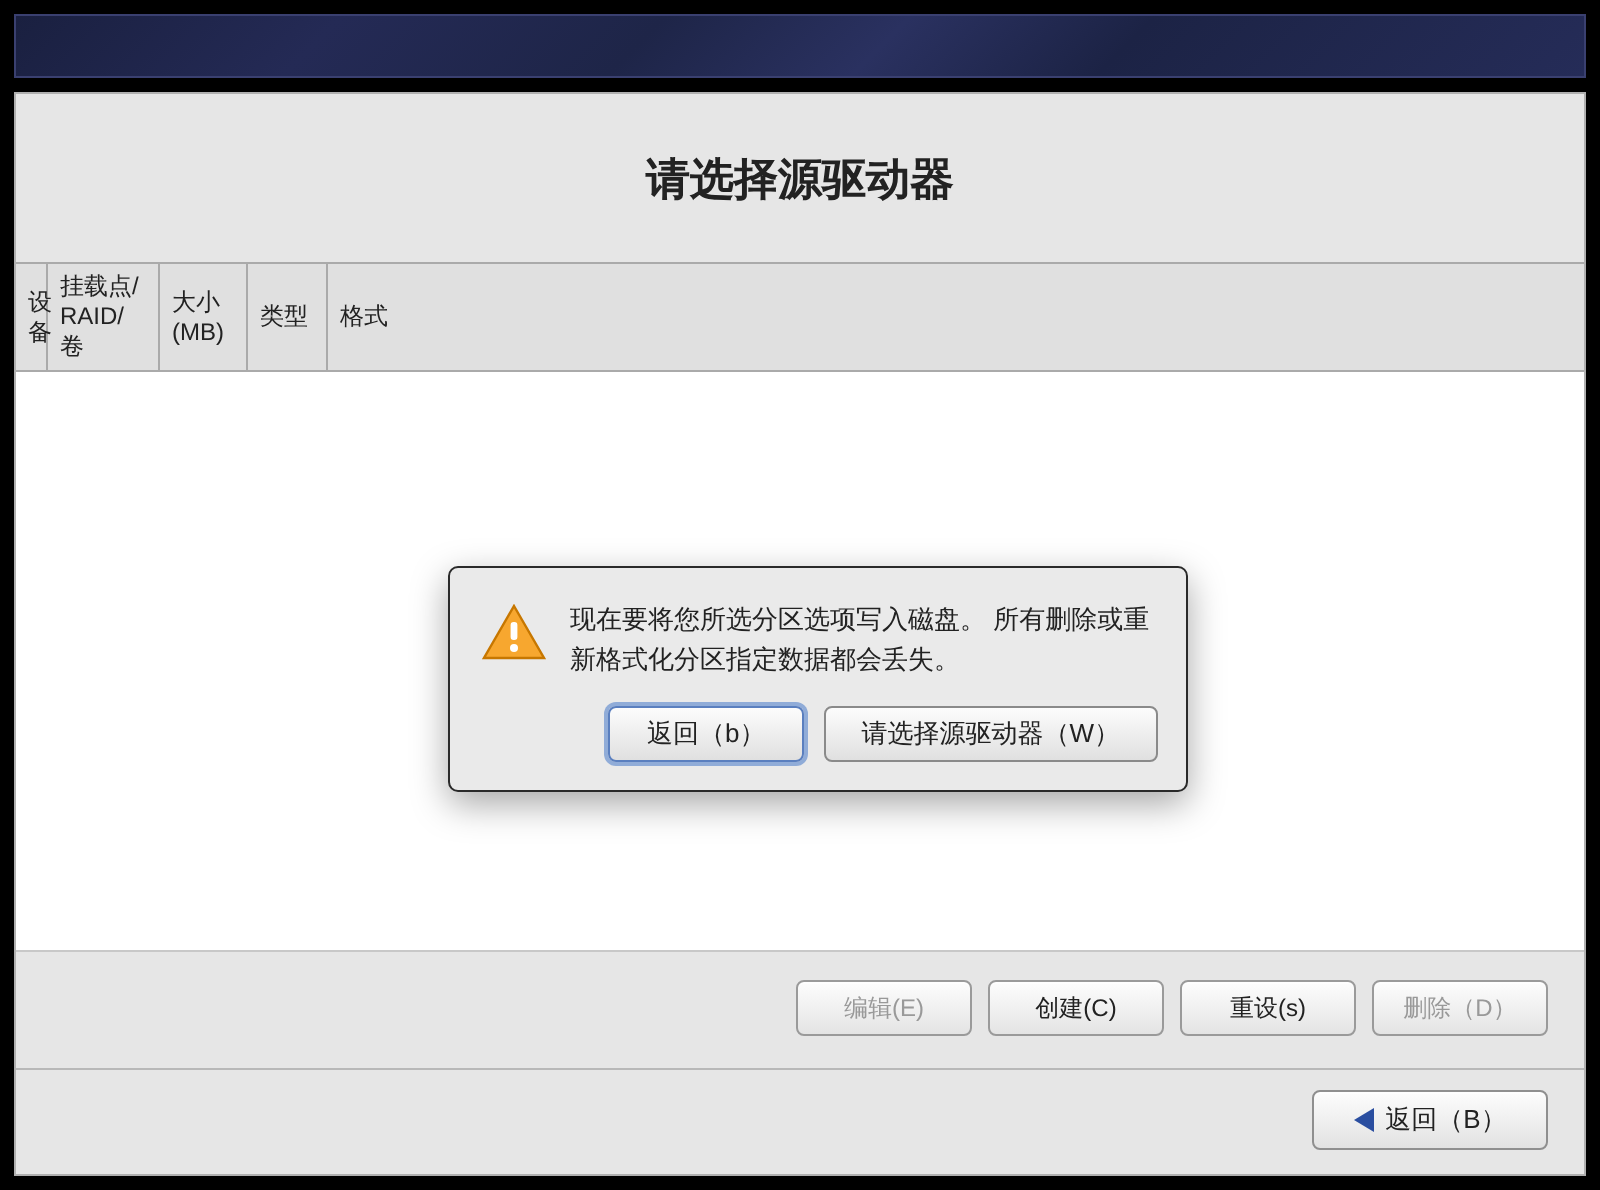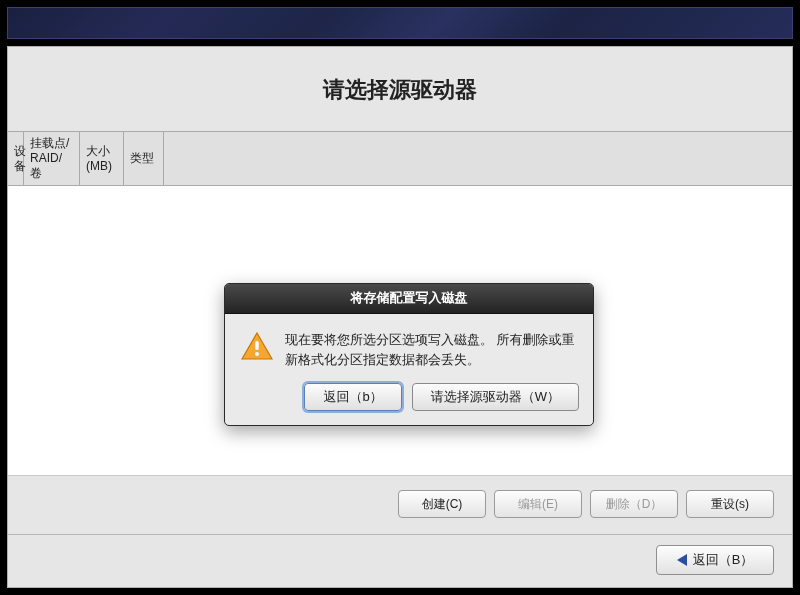--- a/index.html
+++ b/index.html
@@ -82,39 +82,39 @@
 
       <div class="page-title">请选择源驱动器</div>
 
       <div class="table-header-row">
         <div class="th dev">设备</div>
         <div class="th mount" style="white-space:pre-line;">挂载点/
 RAID/卷</div>
         <div class="th size" style="white-space:pre-line;">大小
 (MB)</div>
         <div class="th type">类型</div>
+        <div class="th fmt">格式</div>
       </div>
       <div class="table-body"></div>
 
       <div class="action-row">
+        <button class="btn disabled">编辑(E)</button>
         <button class="btn">创建(C)</button>
-        <button class="btn disabled">编辑(E)</button>
+        <button class="btn">重设(s)</button>
         <button class="btn disabled">删除（D）</button>
-        <button class="btn">重设(s)</button>
       </div>
 
       <div class="nav-row">
         <button class="nav-btn">
           <span class="arrow left"></span>
           <span>返回（B）</span>
         </button>
       </div>
 
       <div class="modal">
-        <div class="modal-title">将存储配置写入磁盘</div>
         <div class="modal-body">
           <svg class="warn-icon" viewBox="0 0 32 28">
             <polygon points="16,1 31,27 1,27" fill="#f7a72f" stroke="#c77700" stroke-width="1.2"></polygon>
             <rect x="14.3" y="9" width="3.4" height="9" rx="1.5" fill="#fff"></rect>
             <circle cx="16" cy="22" r="2" fill="#fff"></circle>
           </svg>
           <div class="modal-text">现在要将您所选分区选项写入磁盘。  所有删除或重新格式化分区指定数据都会丢失。</div>
         </div>
         <div class="modal-actions">
           <button class="mbtn focus">返回（b）</button>

